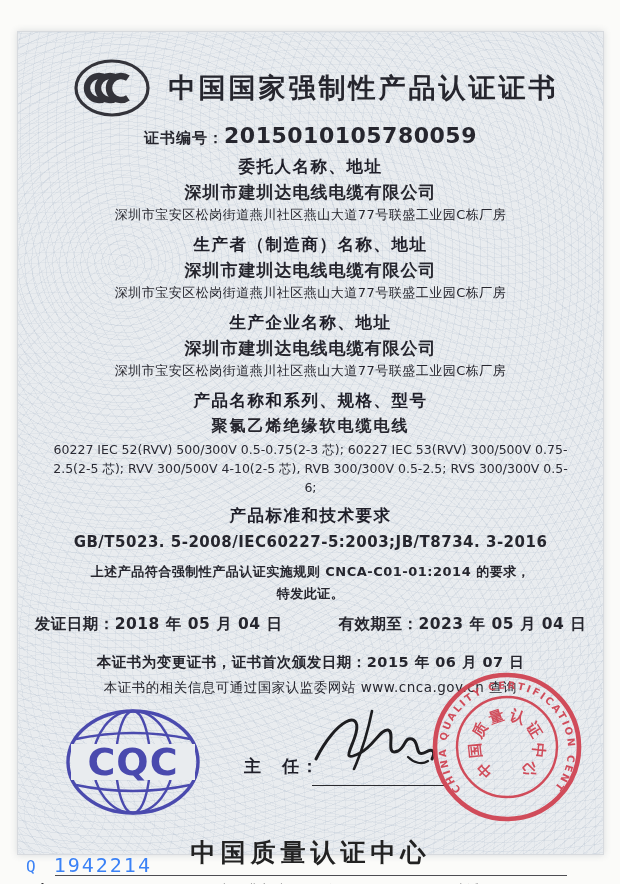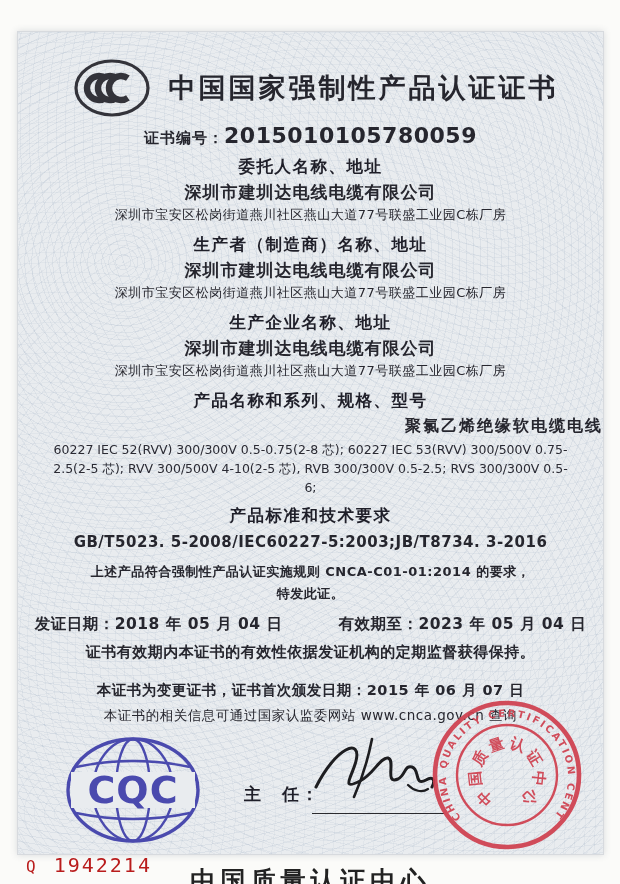--- a/index.html
+++ b/index.html
@@ -31,21 +31,21 @@
     letter-spacing:3px; color:#26262e; padding-right:28px;
   }
   .cert-no-line { margin-top:6px; line-height:20px; }
   .cert-no-label { font-size:15px; font-weight:bold; letter-spacing:1px; }
   .cert-no-value { font-size:22px; font-weight:bold; letter-spacing:.5px; }
 
   
   .sec-heading { margin-top:8px; line-height:22px; font-size:16.5px; font-weight:bold; letter-spacing:1.5px; color:#1f1f29; }
   .company     { margin-top:2px; line-height:24px; font-size:17px; font-weight:600; letter-spacing:1px; }
   .address     { line-height:22px; font-size:13px; font-weight:500; letter-spacing:.5px; }
-  .product-name{ margin-top:2px; line-height:24px; font-size:16px; font-weight:600; letter-spacing:2px;text-align:right; }
+  .product-name{ margin-top:2px; line-height:24px; font-size:16px; font-weight:600; letter-spacing:2px; }
   .models      { margin:2px auto 0; width:520px; font-size:12.5px; line-height:19px; font-weight:500; color:#2a2a33; }
   .standard    { margin-top:4px; line-height:22px; font-size:15px; font-weight:600; letter-spacing:.5px; }
   .statement   { margin:8px auto 0; width:540px; font-size:13px; font-weight:bold; line-height:22px; white-space:pre-line; letter-spacing:.5px; }
   .dates-row   { margin-top:8px; display:flex; justify-content:center; gap:56px; font-size:15.5px; font-weight:bold; line-height:22px; letter-spacing:.5px; }
   .validity    { margin-top:6px; font-size:15px; font-weight:bold; line-height:22px; letter-spacing:.5px; }
   .change-note { margin-top:16px; font-size:14.5px; font-weight:600; line-height:22px; letter-spacing:.5px; }
   .info-note   { margin-top:4px; font-size:13.5px; font-weight:500; line-height:20px; letter-spacing:.5px; }
 
   
   .signing { position:relative; margin-top:8px; height:112px; text-align:left; }
@@ -56,21 +56,21 @@
   .seal { position:absolute; right:16px; top:-38px; opacity:.92; }
 
   
   .org-title { margin-top:21px; font-size:25px; font-weight:600; letter-spacing:5px; color:#222; line-height:30px; }
   .rule { margin:7px auto 0; width:512px; border-top:1.2px solid #4d4d52; }
   .footer-row { margin:6px auto 0; width:540px; display:flex; justify-content:space-between; align-items:baseline; font-size:11.5px; color:#38383c; }
   .footer-web { font-family:"DejaVu Sans","Liberation Sans",sans-serif; font-weight:600; }
   .footer-addr, .footer-phone { font-family:"Liberation Serif","DejaVu Serif",serif; letter-spacing:.5px; }
 
   
-  .serial { position:absolute; left:26px; top:853px; color:#b91c1c;
+  .serial { position:absolute; left:26px; top:853px; color:#3b82f6;
             font-family:"DejaVu Sans Mono","Liberation Mono",monospace;
             font-size:20px; letter-spacing:2px; }
   .serial-prefix { font-size:16px; margin-right:16px; }
 
   
   .seal-ring-text { font-size:10px; font-weight:bold; letter-spacing:2.2px; fill:#cf3f4e; font-family:"DejaVu Sans",sans-serif; }
   .seal-char { font-size:15px; font-weight:bold; fill:#cf3f4e; font-family:"DejaVu Sans",sans-serif; }
   .cqc-text { font-size:38px; font-weight:800; fill:#4a4aae; letter-spacing:1px; font-family:"DejaVu Sans",sans-serif; }
 </style>
 </head>
@@ -100,32 +100,31 @@
     <div class="sec-heading">生产者（制造商）名称、地址</div>
     <div class="company">深圳市建圳达电线电缆有限公司</div>
     <div class="address">深圳市宝安区松岗街道燕川社区燕山大道77号联盛工业园C栋厂房</div>
 
     <div class="sec-heading">生产企业名称、地址</div>
     <div class="company">深圳市建圳达电线电缆有限公司</div>
     <div class="address">深圳市宝安区松岗街道燕川社区燕山大道77号联盛工业园C栋厂房</div>
 
     <div class="sec-heading">产品名称和系列、规格、型号</div>
     <div class="product-name">聚氯乙烯绝缘软电缆电线</div>
-    <div class="models">60227 IEC 52(RVV) 300/300V 0.5-0.75(2-8 芯); 60227 IEC 53(RVV) 300/500V 0.75-2.5(2-5 芯); RVV 300/500V 4-10(2-5 芯), RVB 300/300V 0.5-2.5; RVS 300/300V 0.5-6;</div>
+    <div class="models">60227 IEC 52(RVV) 500/300V 0.5-0.75(2-3 芯); 60227 IEC 53(RVV) 300/500V 0.75-2.5(2-5 芯); RVV 300/500V 4-10(2-5 芯), RVB 300/300V 0.5-2.5; RVS 300/300V 0.5-6;</div>
 
     <div class="sec-heading">产品标准和技术要求</div>
     <div class="standard">GB/T5023. 5-2008/IEC60227-5:2003;JB/T8734. 3-2016</div>
 
     <div class="statement">上述产品符合强制性产品认证实施规则 CNCA-C01-01:2014 的要求，
 特发此证。</div>
     <div class="dates-row">
       <span>发证日期：2018 年 05 月 04 日</span>
       <span>有效期至：2023 年 05 月 04 日</span>
     </div>
-    <div class="validity">证书有效期内本证书的有效性依据发证机构的定期监督获得保持。</div>
     <div class="change-note">本证书为变更证书，证书首次颁发日期：2015 年 06 月 07 日</div>
     <div class="info-note">本证书的相关信息可通过国家认监委网站 www.cnca.gov.cn 查询</div>
 
     <div class="signing">
       <svg class="cqc-logo" width="142" height="110" viewBox="0 0 142 110">
         <ellipse cx="71" cy="55" rx="65" ry="51" fill="none" stroke="#4a4aae" stroke-width="3.4"></ellipse>
         <ellipse cx="71" cy="55" rx="40" ry="51" fill="none" stroke="#4a4aae" stroke-width="2.4"></ellipse>
         <ellipse cx="71" cy="55" rx="17" ry="51" fill="none" stroke="#4a4aae" stroke-width="2.4"></ellipse>
         <path d="M 14,32 Q 71,20 128,32" fill="none" stroke="#4a4aae" stroke-width="2.4"></path>
         <path d="M 14,78 Q 71,90 128,78" fill="none" stroke="#4a4aae" stroke-width="2.4"></path>

